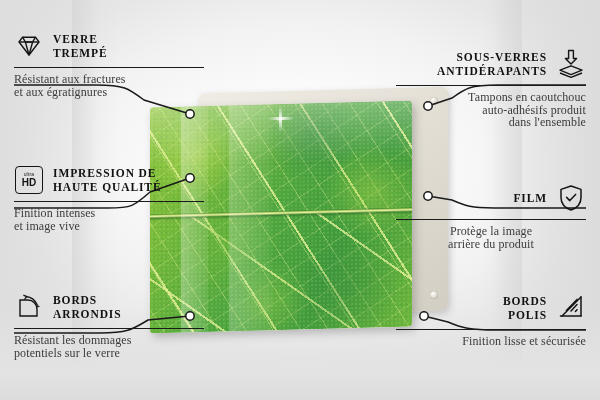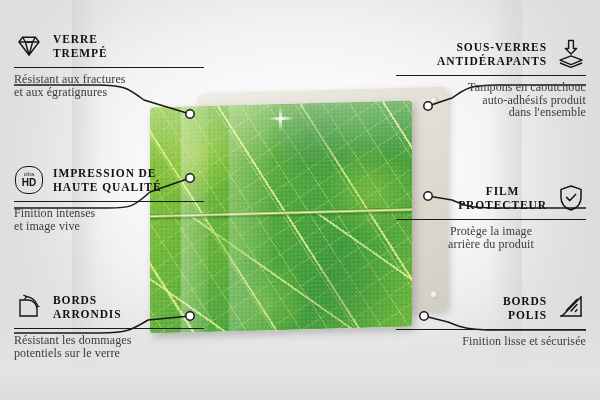--- a/index.html
+++ b/index.html
@@ -230,21 +230,21 @@
     font-family: "Liberation Serif", serif;
     font-size: 12px;
     line-height: 12.5px;
     color: #3b3b3b;
     letter-spacing: 0.1px;
   }
   .hd-badge {
     width: 26px;
     height: 26px;
     border: 1.6px solid #141414;
-    border-radius: 12px;
+    border-radius: 4px;
     display: flex;
     flex-direction: column;
     align-items: center;
     justify-content: center;
     line-height: 1;
   }
   .hd-ultra {
     font-family: "Liberation Sans", sans-serif;
     font-size: 5px;
     letter-spacing: 0.2px;
@@ -367,21 +367,21 @@
         <span>ARRONDIS</span>
       </span>
     </div>
     <div class="feat-rule"></div>
     <div class="feat-desc">
       <span>Résistant les dommages</span><br>
       <span>potentiels sur le verre</span>
     </div>
   </div>
 
-  <div class="feature right" style="top:36px;">
+  <div class="feature right" style="top:46px;">
     <div class="feat-head">
       <span class="feat-icon">
         <svg width="28" height="30" viewBox="0 0 28 30" fill="none" stroke="#141414" stroke-width="1.4" stroke-linejoin="round">
           <path d="M11.6 1.5 H16.4 V9.5 H19.6 L14 15 L8.4 9.5 H11.6 Z"></path>
           <path d="M14 16.8 L25 21.2 L14 25.6 L3 21.2 Z"></path>
           <path d="M3 24 L14 28.4 L25 24"></path>
         </svg>
       </span>
       <span class="feat-title">
         <span>SOUS-VERRES</span><br>
@@ -399,21 +399,20 @@
   <div class="feature right" style="top:180px;text-align:center;">
     <div class="feat-head">
       <span class="feat-icon">
         <svg width="26" height="28" viewBox="0 0 26 28" fill="none" stroke="#141414" stroke-width="1.5" stroke-linejoin="round">
           <path d="M13 2 L23 5.4 V13.4 C23 19.6 18.6 24 13 26 C7.4 24 3 19.6 3 13.4 V5.4 Z"></path>
           <path d="M8.6 13.4 L11.8 16.6 L17.6 10.4" stroke-linecap="round"></path>
         </svg>
       </span>
       <span class="feat-title">
         <span>FILM</span><br>
-        <span>PROTECTEUR</span>
       </span>
     </div>
     <div class="feat-rule"></div>
     <div class="feat-desc">
       <span>Protège la image</span><br>
       <span>arrière du produit</span>
     </div>
   </div>
 
   <div class="feature right" style="top:290px;">

